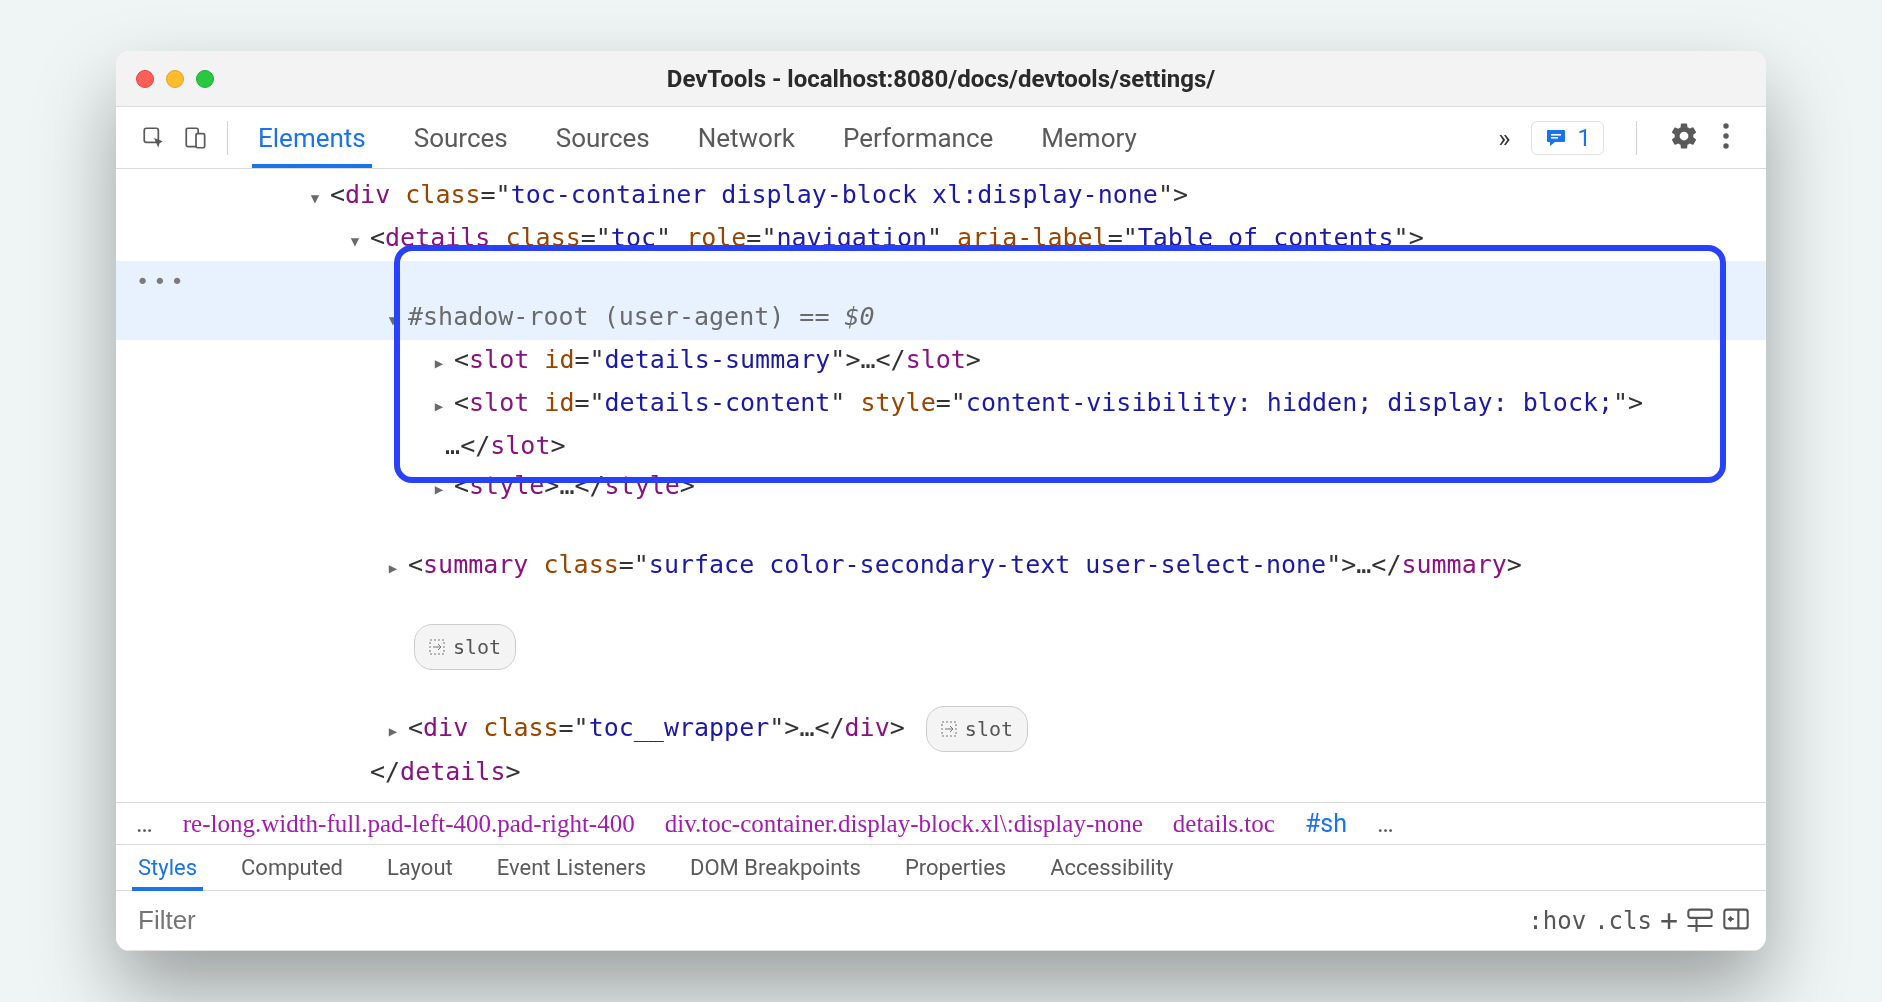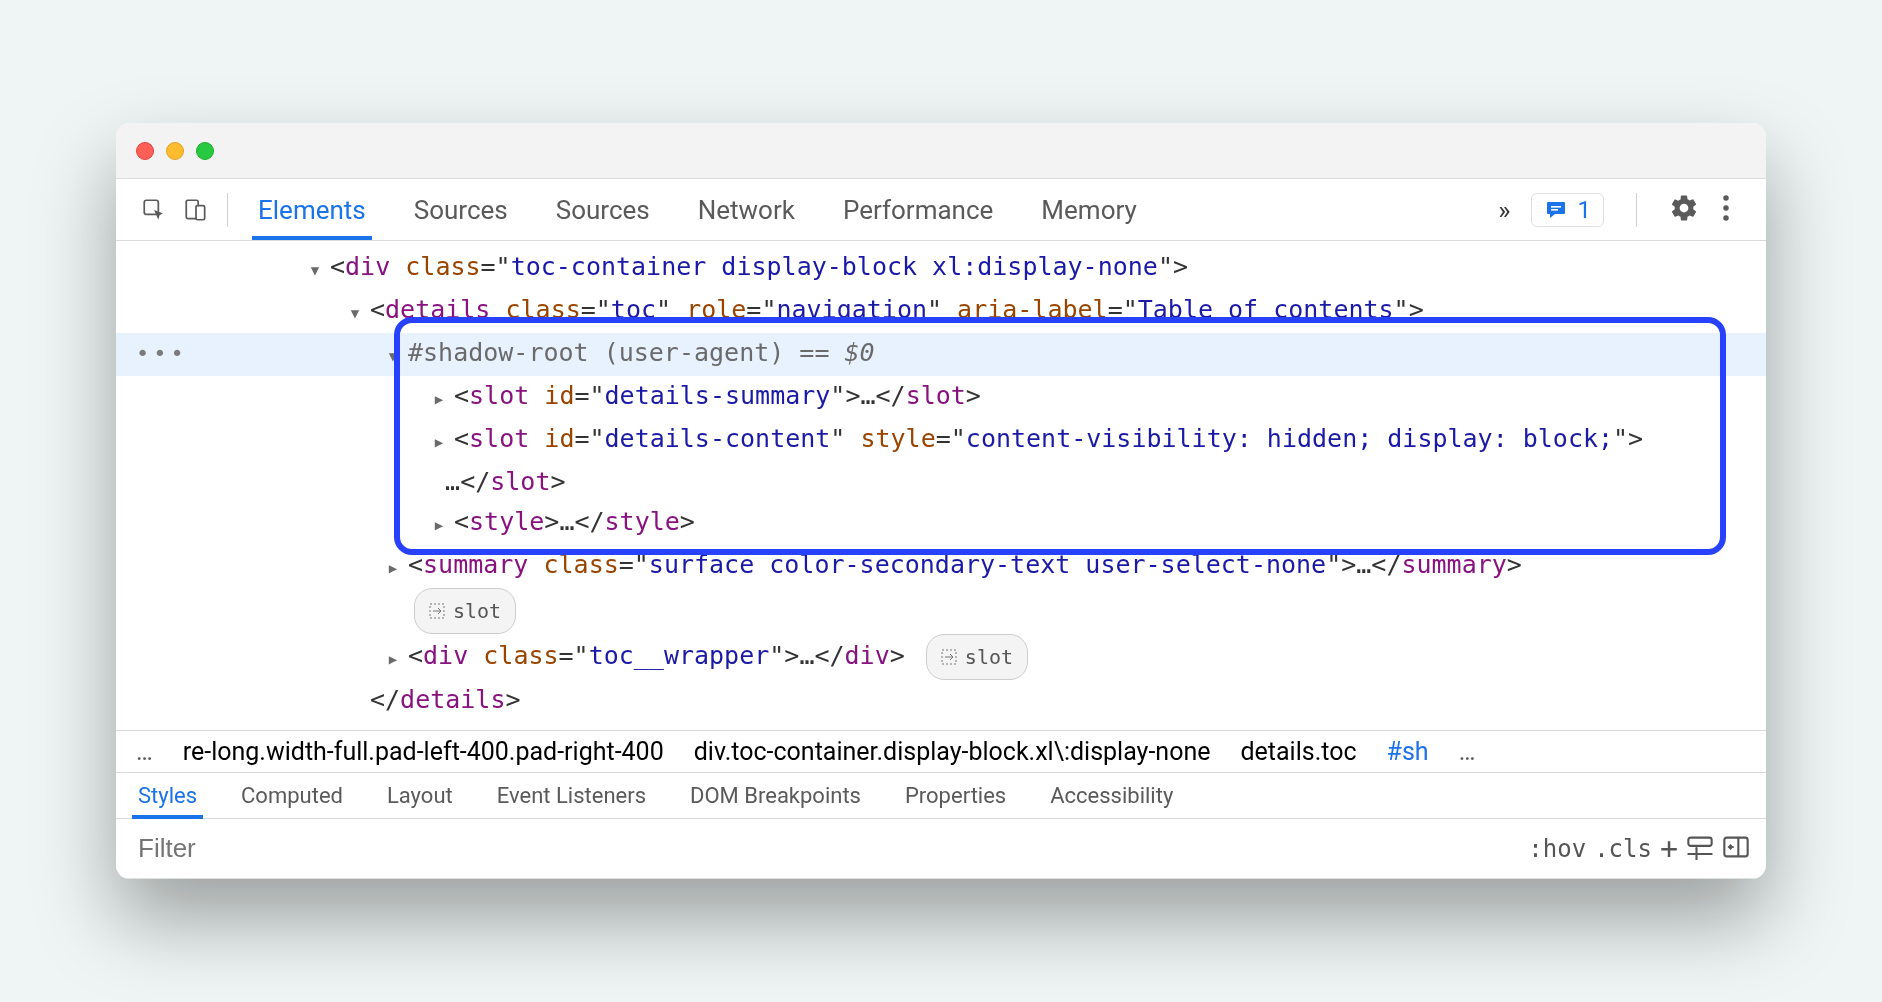--- a/index.html
+++ b/index.html
@@ -79,31 +79,31 @@
   .highlight-row { background:#e8f2ff; }
   .highlight-box { position:absolute; border:6px solid #2841ff; border-radius:18px; pointer-events:none; }
   .slot-badge {
     display:inline-flex; align-items:center; gap:8px; font-family: ui-monospace, monospace;
     font-size:20px; color:#555; background:#f4f4f4; border:1px solid #cdcdcd; border-radius:18px;
     padding:2px 14px; margin-left:6px; cursor:pointer; vertical-align:middle;
   }
   .slot-badge svg { display:block; }
   .indent1 { padding-left:20px; }
   .indent2 { padding-left:60px; }
-  .indent3 { padding-left:98px; }
+  .indent3 { padding-left:98px;margin-top:36px; }
   .indent4 { padding-left:144px; }
   .code { flex:1; }
 
   .breadcrumbs {
     border-top:1px solid #d9d9d9; border-bottom:1px solid #d9d9d9;
     background:#fff; padding:6px 20px; display:flex; align-items:center;
     font-size:25px; gap:30px; white-space:nowrap; overflow:hidden;
   }
   .breadcrumbs span { cursor:pointer; }
-  .bc-reg { color:#000000; }
+  .bc-reg { color:#a21caf;font-family:Liberation Serif, serif; }
   .bc-blue { color:#1a73e8; }
   .bc-ell { color:#5a5a5a; }
 
   .styles-tabs { display:flex; gap:40px; padding:0 20px; border-bottom:1px solid #d9d9d9; }
   .stab { font-size:22px; color:#5a5a5a; padding:10px 2px; cursor:pointer; position:relative; }
   .stab.active { color:#1a73e8; }
   .stab.active::after { content:""; position:absolute; left:-4px; right:-4px; bottom:-1px; height:4px; background:#1a73e8; }
 
   .filter-row { display:flex; align-items:center; border-top:0; border-bottom:1px solid #e0e0e0; }
   .filter-input { flex:1; border:none; font-size:26px; color:#888; padding:14px 22px; outline:none; }
@@ -116,20 +116,21 @@
 <body>
 
 <div class="window">
 
   <div class="titlebar">
     <div class="traffic">
       <div class="tdot red"></div>
       <div class="tdot yel"></div>
       <div class="tdot grn"></div>
     </div>
+    <div class="title">DevTools - localhost:8080/docs/devtools/settings/</div>
   </div>
 
   <div class="toolbar">
     <div class="tb-ico">
       <svg width="26" height="26" viewBox="0 0 24 24" fill="none" stroke="currentColor" stroke-width="1.6">
           <rect x="3" y="3" width="13" height="13" rx="2"></rect>
           <path d="M12 12 l8 3 -3 2 -1 4 -4-9z" fill="currentColor" stroke="none"></path>
         </svg>
     </div>
     <div class="tb-ico">

